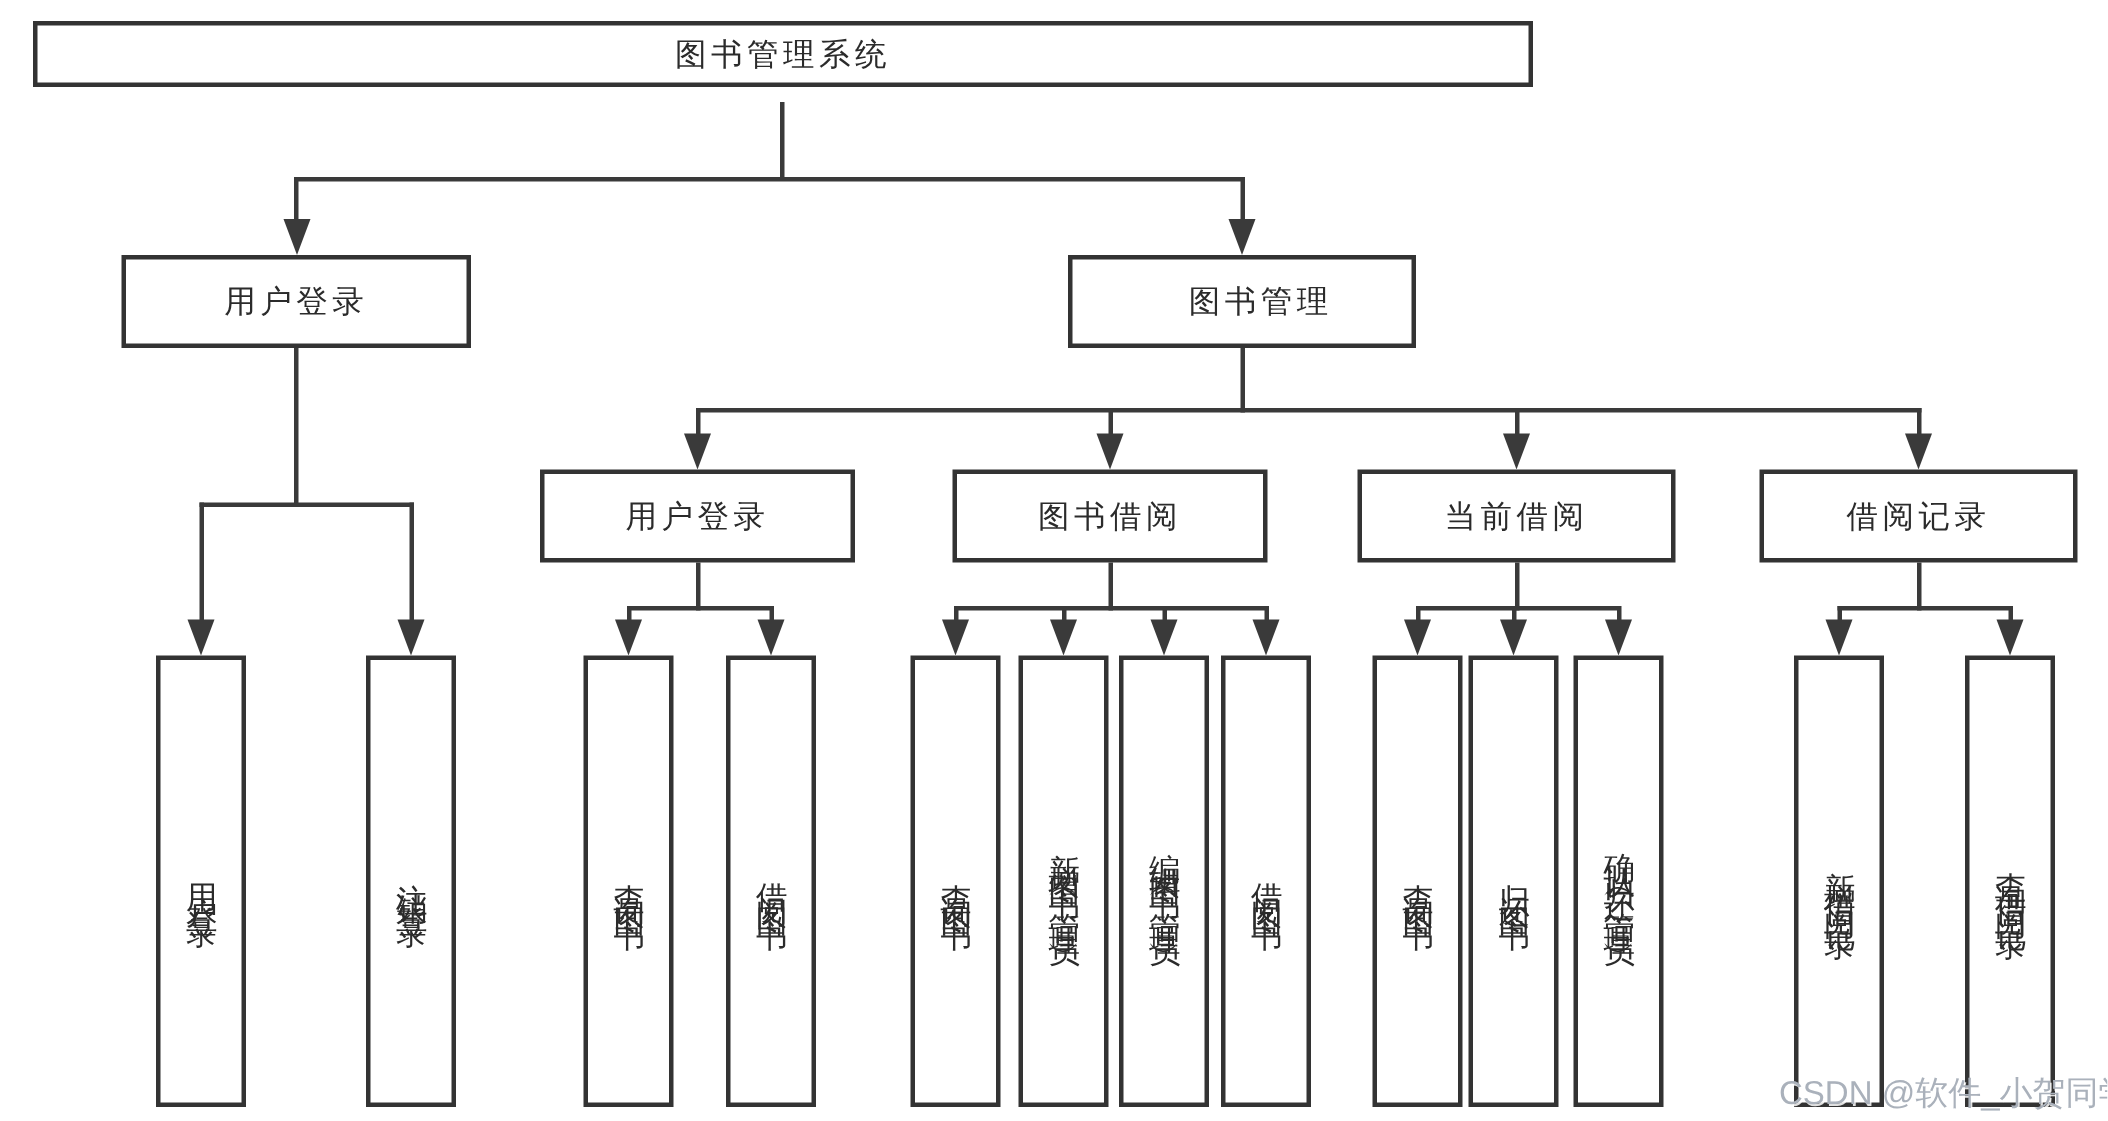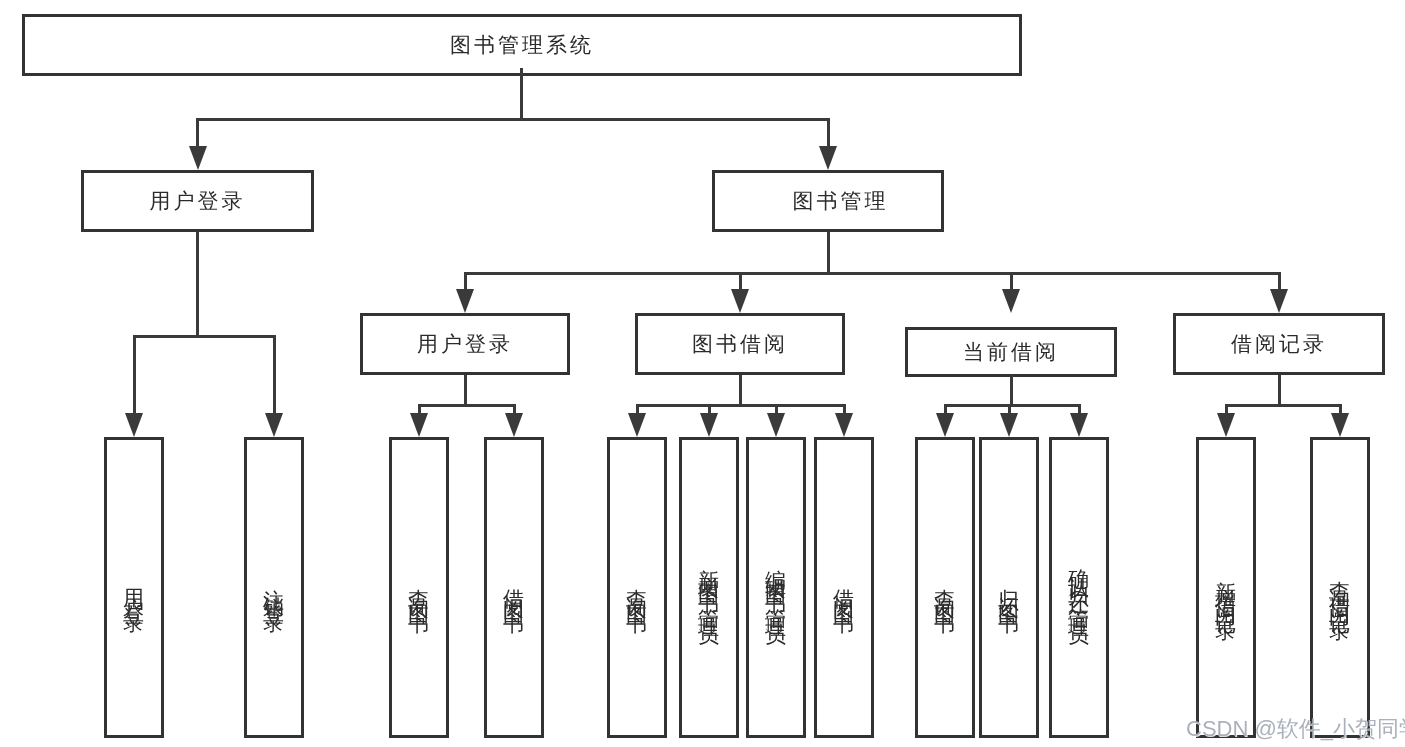--- a/index.html
+++ b/index.html
@@ -27,21 +27,21 @@
     position:absolute; left:1186px; top:714px; font-size:22px;
     color:#aab1bb; white-space:nowrap; z-index:5;
     text-shadow:1px 1px 0 rgba(255,255,255,0.85);
   }
 </style>
 </head>
 <body>
 
 <div id="canvas">
 
-  <div class="box" style="left:22px; top:14px; width:1000px; height:62px;">
+  <div class="box" style="left:22px; top:14px; width:1000px; height:44px;">
     <span class="hlabel">图书管理系统</span>
   </div>
 
   <div class="line" style="left:520px; top:68px; width:3px; height:52px;"></div>
   <div class="line" style="left:196px; top:118px; width:634px; height:3px;"></div>
   <div class="line" style="left:196px; top:118px; width:3px; height:32px;"></div>
   <div class="arrow" style="left:189px; top:146px;"></div>
   <div class="line" style="left:827px; top:118px; width:3px; height:32px;"></div>
   <div class="arrow" style="left:819px; top:146px;"></div>
 
@@ -69,21 +69,21 @@
   <div class="arrow" style="left:1002px; top:289px;"></div>
   <div class="line" style="left:1278px; top:272px; width:3px; height:20px;"></div>
   <div class="arrow" style="left:1270px; top:289px;"></div>
 
   <div class="box" style="left:360px; top:313px; width:210px; height:62px;">
     <span class="hlabel">用户登录</span>
   </div>
   <div class="box" style="left:635px; top:313px; width:210px; height:62px;">
     <span class="hlabel">图书借阅</span>
   </div>
-  <div class="box" style="left:905px; top:327px; width:212px; height:50px;">
+  <div class="box" style="left:905px; top:313px; width:212px; height:62px;">
     <span class="hlabel">当前借阅</span>
   </div>
   <div class="box" style="left:1173px; top:313px; width:212px; height:62px;">
     <span class="hlabel">借阅记录</span>
   </div>
 
   <div class="line" style="left:464px; top:375px; width:3px; height:32px;"></div>
   <div class="line" style="left:418px; top:404px; width:98px; height:3px;"></div>
   <div class="line" style="left:418px; top:404px; width:3px; height:13px;"></div>
   <div class="arrow" style="left:410px; top:413px;"></div>

